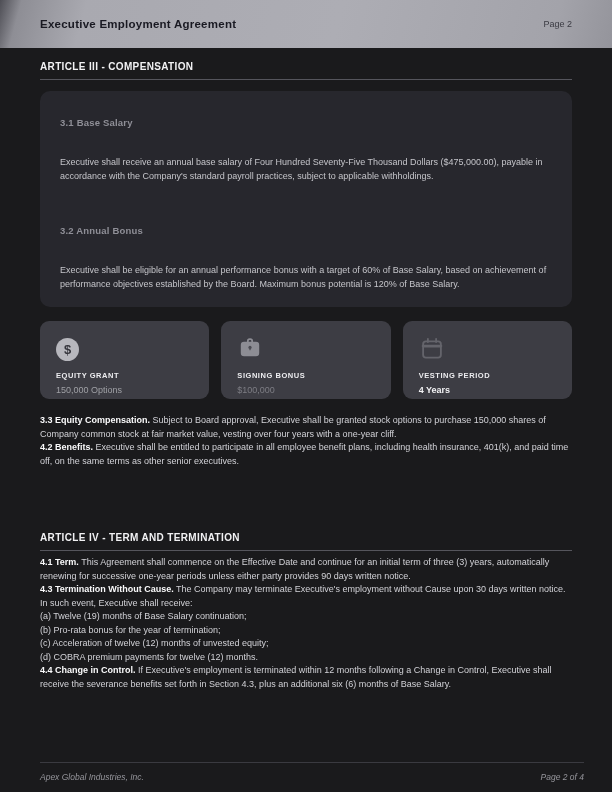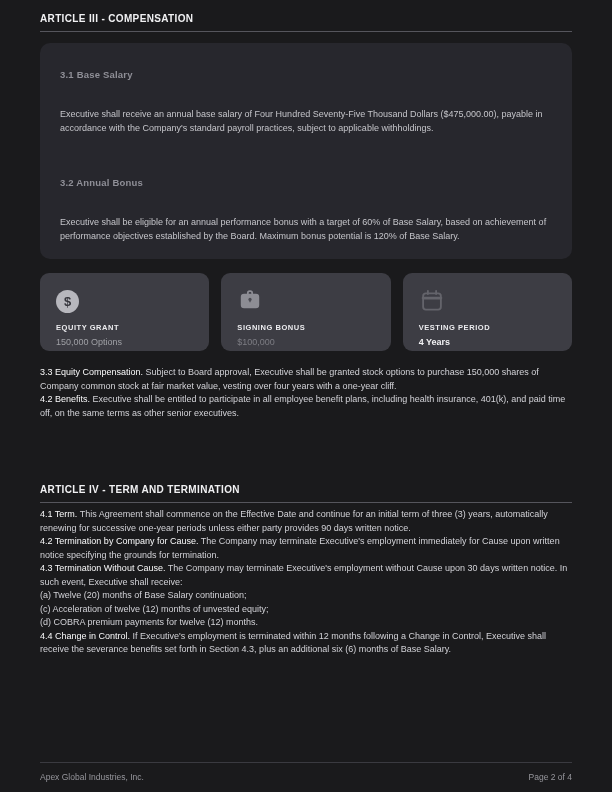--- a/index.html
+++ b/index.html
@@ -53,33 +53,37 @@
   }
   .stat-label { font-size:7.5px; font-weight:bold; color:#ececef; letter-spacing:.55px; margin-bottom:5px; }
   .stat-value { font-size:9px; color:#9fa0a5; }
   .stat-value.dim { color:#7d7d84; }
   .stat-value.strong { color:#f2f2f4; font-weight:bold; }
 
   
   .clauses { margin-top:15px; }
   .clauses.tight { margin-top:5px; }
   .clause, .list-line { font-size:9px; color:#d2d2d7; line-height:1.5; }
-  .clause strong { color:#fafafb; font-weight:normal; }
+  .clause strong { color:#fafafb; font-weight:bold; }
 
   
-  .footer { position:absolute; left:40px; right:40px; bottom:10px; }
+  .footer { position:absolute; left:40px; right:28px; bottom:10px;font-style:italic; }
   .footer-rule { border-top:1px solid #3a3a40; margin-bottom:9px; }
   .footer-row { display:flex; justify-content:space-between; }
   .footer-text { font-size:8.5px; color:#96969c; }
 </style>
 </head>
 <body>
 
 <div class="page">
 
+  <div class="header">
+    <div class="header-title">Executive Employment Agreement</div>
+    <div class="header-page">Page 2</div>
+  </div>
 
   <div class="content">
 
     <div class="section-heading first">ARTICLE III - COMPENSATION</div>
 
     <div class="salary-card">
       <div class="salary-section">
         <div class="salary-title">3.1 Base Salary</div>
         <div class="salary-text">Executive shall receive an annual base salary of Four Hundred Seventy-Five Thousand Dollars ($475,000.00), payable in accordance with the Company's standard payroll practices, subject to applicable withholdings.</div>
       </div>
@@ -127,23 +131,23 @@
 
     <div class="clauses">
       <p class="clause"><strong>3.3 Equity Compensation.</strong><span> Subject to Board approval, Executive shall be granted stock options to purchase 150,000 shares of Company common stock at fair market value, vesting over four years with a one-year cliff.</span></p>
       <p class="clause"><strong>4.2 Benefits.</strong><span> Executive shall be entitled to participate in all employee benefit plans, including health insurance, 401(k), and paid time off, on the same terms as other senior executives.</span></p>
     </div>
 
     <div class="section-heading second">ARTICLE IV - TERM AND TERMINATION</div>
 
     <div class="clauses tight">
       <p class="clause"><strong>4.1 Term.</strong><span> This Agreement shall commence on the Effective Date and continue for an initial term of three (3) years, automatically renewing for successive one-year periods unless either party provides 90 days written notice.</span></p>
-      <p class="clause"><strong>4.2 Termination by Company for Cause.</strong><span> The Company may terminate Executive's employment immediately for Cause upon written notice specifying the grounds for termination.</span></p>
       <p class="clause"><strong>4.3 Termination Without Cause.</strong><span> The Company may terminate Executive's employment without Cause upon 30 days written notice. In such event, Executive shall receive:</span></p>
-      <div class="list-line">(a) Twelve (20) months of Base Salary continuation;</div>
+      <div class="list-line">(a) Twelve (19) months of Base Salary continuation;</div>
+      <div class="list-line">(b) Pro-rata bonus for the year of termination;</div>
       <div class="list-line">(c) Acceleration of twelve (12) months of unvested equity;</div>
       <div class="list-line">(d) COBRA premium payments for twelve (12) months.</div>
       <p class="clause"><strong>4.4 Change in Control.</strong><span> If Executive's employment is terminated within 12 months following a Change in Control, Executive shall receive the severance benefits set forth in Section 4.3, plus an additional six (6) months of Base Salary.</span></p>
     </div>
 
   </div>
 
   <div class="footer">
     <div class="footer-rule"></div>
     <div class="footer-row">

